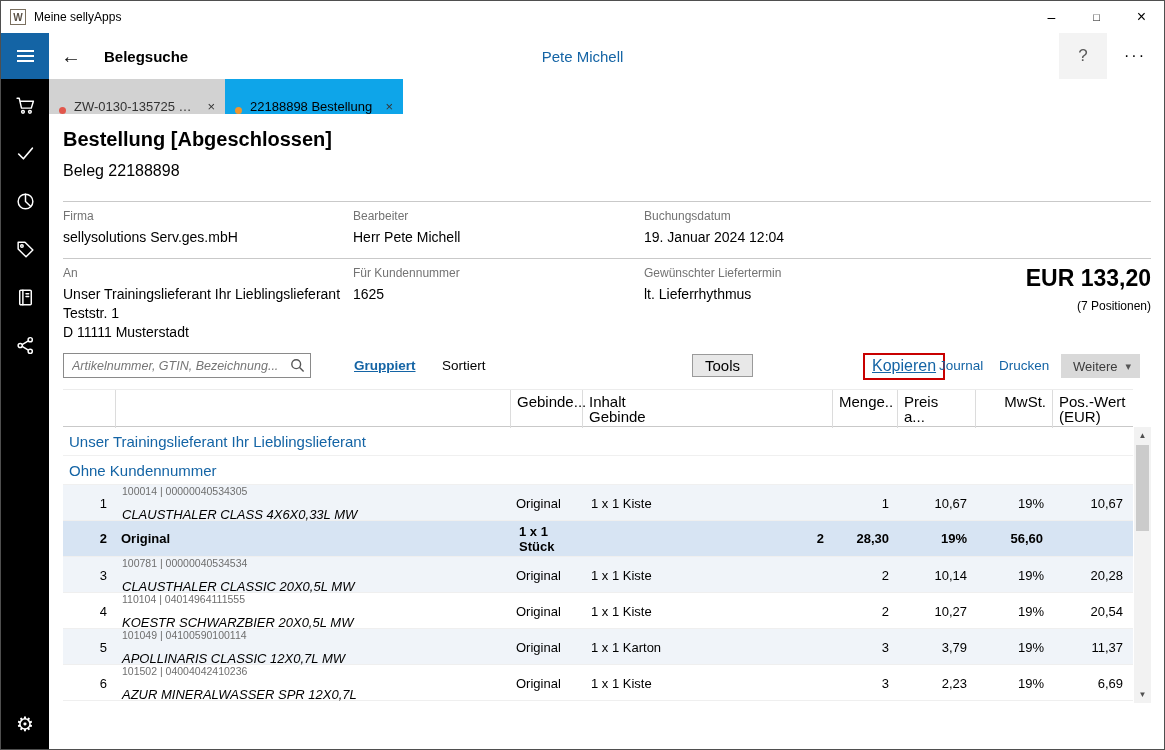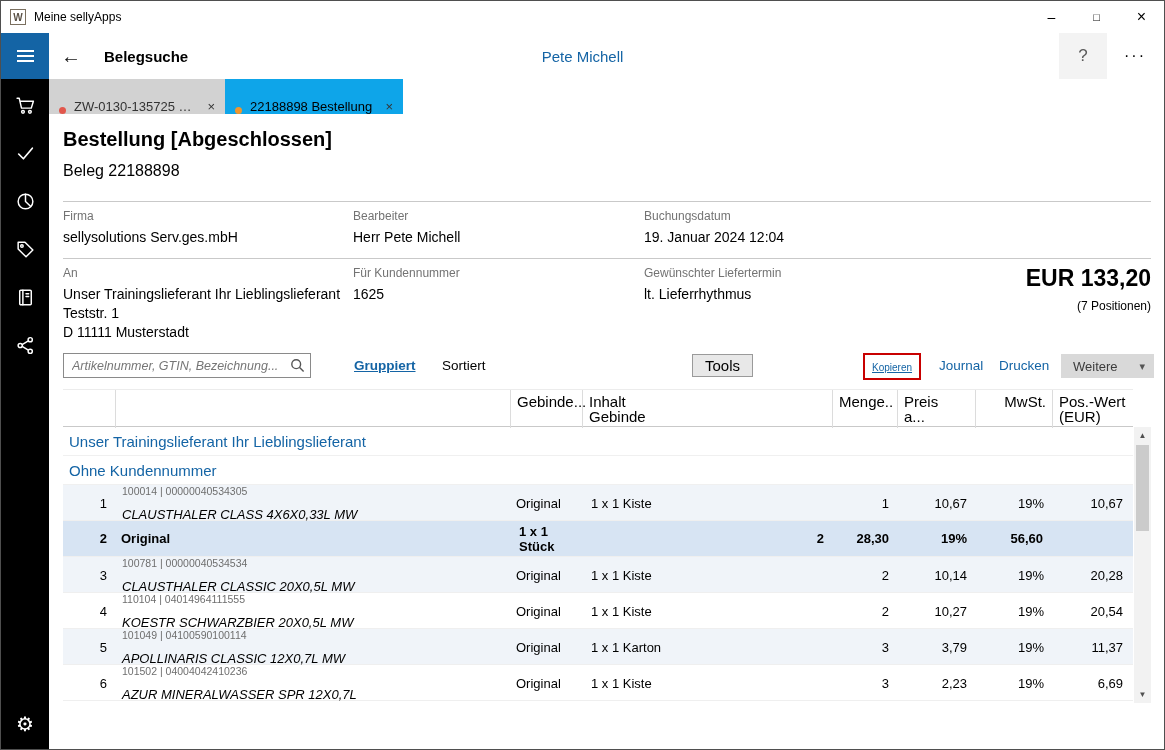--- a/index.html
+++ b/index.html
@@ -62,22 +62,22 @@
   .toolbar { position:absolute; top:239px; left:14px; right:13px; height:30px; }
   .searchbox { position:absolute; left:0; top:0; width:248px; height:25px; }
   .searchbox input { width:100%; height:100%; border:1px solid #8a8a8a; padding:3px 26px 3px 8px; font-size:12.5px; font-family:"Liberation Sans",sans-serif; outline:none; }
   .searchbox input::placeholder { font-style:italic; color:#767676; }
   .searchbox svg { position:absolute; right:6px; top:5px; width:15px; height:15px; }
   .tb-link { position:absolute; top:5px; font-size:13.5px; color:#1464a5; text-decoration:none; cursor:pointer; }
   .tb-link.u { text-decoration:underline;font-weight:bold; }
   .tb-plain { position:absolute; top:5px; font-size:13.5px; color:#000; }
   .tools-btn { position:absolute; left:629px; top:1px; height:23px; padding:0 12px; background:#e8e8e8; border:1px solid #9a9a9a; font-size:15px; color:#000; font-family:"Liberation Sans",sans-serif; cursor:pointer; }
   .copy-wrap { position:absolute; left:800px; top:0; border:2px solid #c80000; padding:2px 7px 3px 7px; }
-  .copy-wrap a { font-size:10px; color:#1464a5; text-decoration:underline; cursor:pointer; }
-  .weitere-btn { position:absolute; left:998px; top:1px; width:93px; height:24px; background:#d9d9d9; display:flex; align-items:center; padding:0 9px 0 12px; font-size:13px; color:#3c3c3c; cursor:pointer; }
+  .copy-wrap a { font-size:16px; color:#1464a5; text-decoration:underline; cursor:pointer; }
+  .weitere-btn { position:absolute; left:998px; top:1px; width:79px; height:24px; background:#d9d9d9; display:flex; align-items:center; padding:0 9px 0 12px; font-size:13px; color:#3c3c3c; cursor:pointer; }
   .weitere-btn .chev { margin-left:auto; font-size:11px; color:#555; }
 
   
   .table { position:absolute; top:275px; left:14px; width:1088px; }
   .grid-cols { display:grid; grid-template-columns:53px 395px 72px 250px 65px 78px 77px 80px; }
   .thead { width:1070px; height:38px; border-top:1px solid #ececec; border-bottom:1px solid #c9c9c9; }
   .th { padding:4px 6px; font-size:15px; color:#000; line-height:15px; white-space:pre-line; border-right:1px solid #dcdcdc; }
   .th:last-child { border-right:none; }
   .th.r { text-align:right; }
   .tbody { width:1070px; }

